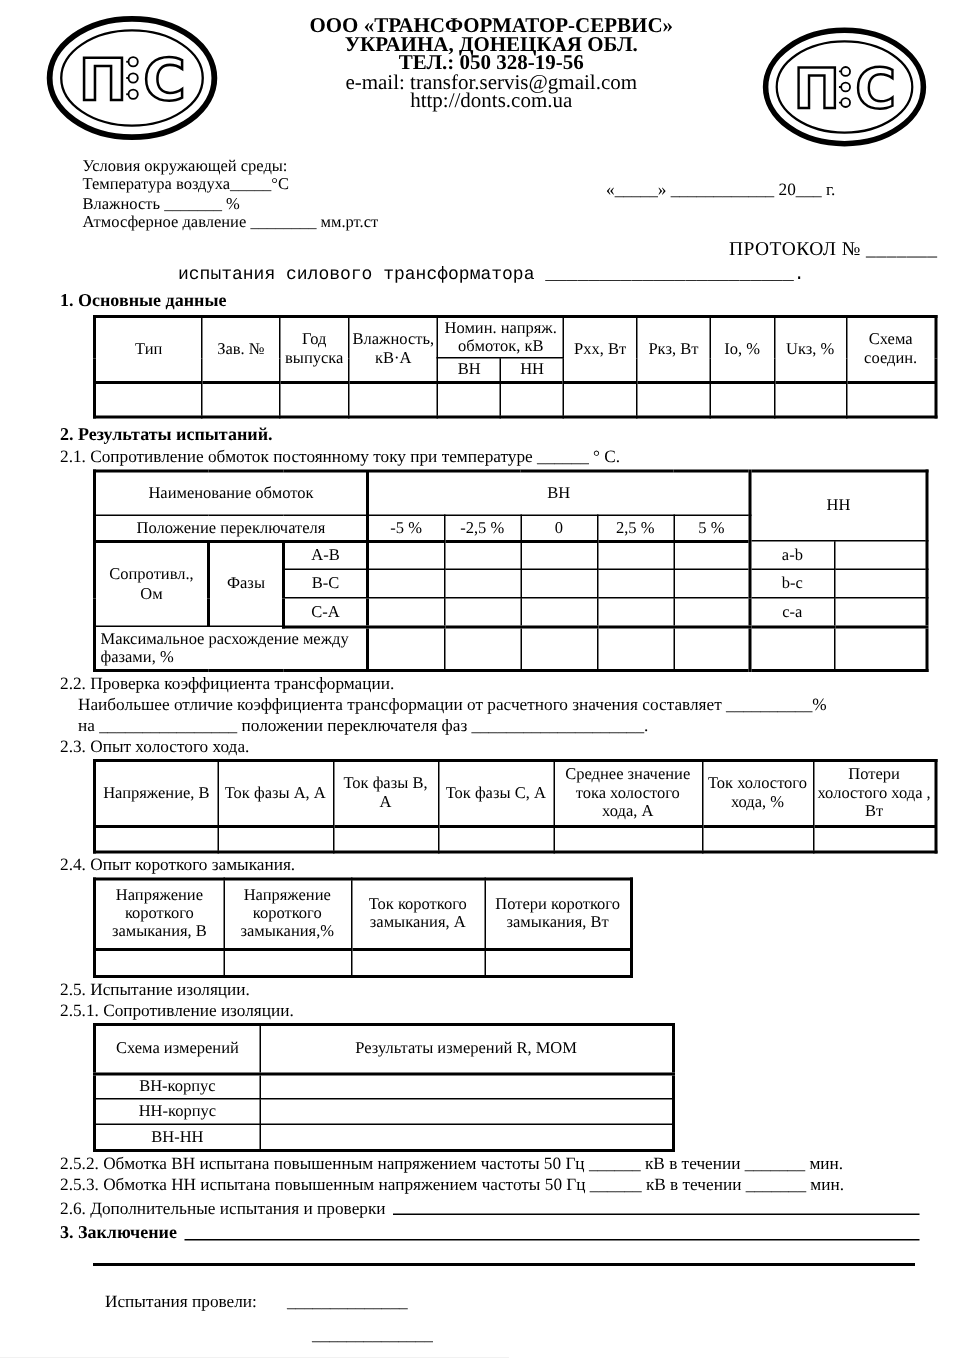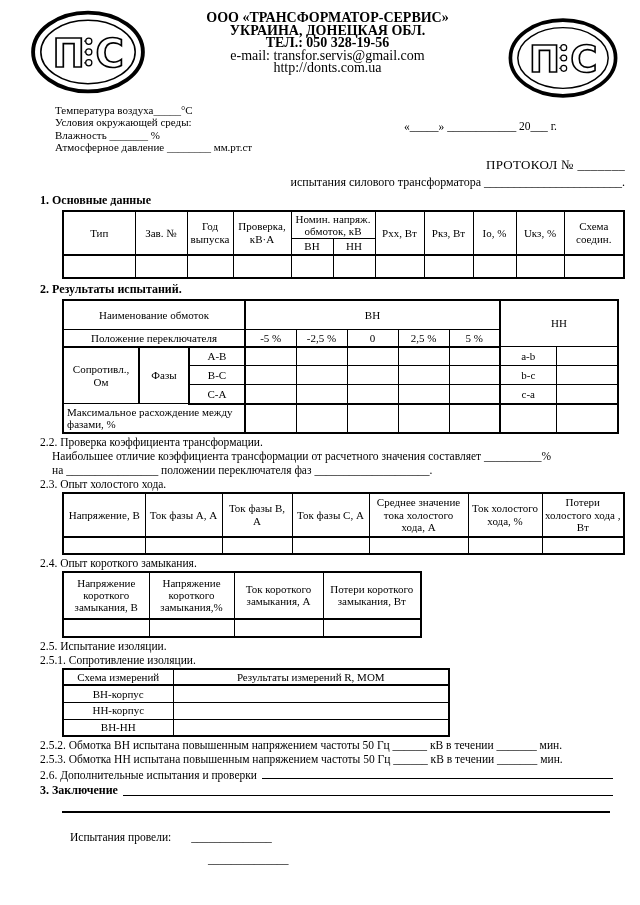--- a/index.html
+++ b/index.html
@@ -15,21 +15,21 @@
   .logo.right { padding-top:12px; }
   .hdr-center { flex:1; text-align:center; font-size:14px; font-weight:bold; line-height:12.6px; padding-top:6px; }
   .hdr-center .plain { font-weight:normal; }
   
   .cond-row { display:flex; justify-content:space-between; margin-top:2px; }
   .cond { margin-left:25px; font-size:11px; line-height:12.4px; }
   .dateb { margin-right:6px; font-size:11.5px; width:215px; padding-top:4px; }
   .dateb .dline { margin-top:12px; }
   
   .ptitle { text-align:right; font-size:13px; margin-top:3px; letter-spacing:.3px; }
-  .psub   { text-align:right; font-size:12px; margin-top:2px; }
+  .psub   { text-align:center; font-size:12px; margin-top:2px;font-family:Liberation Mono, monospace; }
   
   .sec { font-weight:bold; font-size:12px; margin:3px 0 2px 10px; }
   .sub { font-size:11.5px; margin:2px 0 2px 10px; }
   .sub.ind { margin-left:22px; }
   
   table.doc { border-collapse:collapse; table-layout:fixed; margin:1px 0 2px 32px; border:2px solid #000; }
   table.doc td, table.doc th { border:1px solid #000; font-weight:normal; font-size:11px;
       line-height:1.12; text-align:center; vertical-align:middle; padding:1px 2px; overflow:hidden; }
   table.doc .thick-b { border-bottom-width:2px; }
   table.doc .thick-l { border-left-width:2px; }
@@ -88,22 +88,22 @@
           <line x1="70" y1="40" x2="72" y2="40"></line>
             <line x1="70" y1="54" x2="72" y2="54"></line>
             <line x1="70" y1="68" x2="72" y2="68"></line>
         </g>
       </svg>
     </div>
   </div>
 
   <div class="cond-row">
     <div class="cond">
+      <div>Условия окружающей среды:</div>
       <div>Температура воздуха_____°С</div>
-      <div>Условия окружающей среды:</div>
       <div>Влажность _______ %</div>
       <div>Атмосферное давление ________ мм.рт.ст</div>
     </div>
     <div class="dateb">
       <div class="dline">«_____» ____________ 20___ г.</div>
     </div>
   </div>
 
   <div class="ptitle">ПРОТОКОЛ № _______</div>
   <div class="psub">испытания силового трансформатора _______________________.</div>
@@ -121,21 +121,21 @@
         <col style="width:49px">
       <col style="width:43px">
         <col style="width:48px">
         <col style="width:60px">
     </colgroup>
     <tbody>
         <tr style="height:28px">
       <td rowspan="2" class="thick-b">Тип</td>
       <td rowspan="2" class="thick-b">Зав. №</td>
       <td rowspan="2" class="thick-b">Год выпуска</td>
-      <td rowspan="2" class="thick-b">Проверка, кВ·А</td>
+      <td rowspan="2" class="thick-b">Влажность, кВ·А</td>
       <td colspan="2">Номин. напряж. обмоток, кВ</td>
       <td rowspan="2" class="thick-b">Рхх, Вт</td>
       <td rowspan="2" class="thick-b">Ркз, Вт</td>
       <td rowspan="2" class="thick-b">Iо, %</td>
       <td rowspan="2" class="thick-b">Uкз, %</td>
       <td rowspan="2" class="thick-b">Схема соедин.</td>
     </tr>
     <tr style="height:16px">
       <td class="thick-b">ВН</td>
       <td class="thick-b">НН</td>
@@ -150,20 +150,21 @@
       <td></td>
           <td></td>
       <td></td>
           <td></td>
       <td></td>
     </tr>
   </tbody>
     </table>
 
   <div class="sec">2. Результаты испытаний.</div>
+  <div class="sub">2.1. Сопротивление обмоток постоянному току при температуре ______ ° С.</div>
 
   <table class="doc">
     <colgroup>
       <col style="width:76px">
         <col style="width:50px">
         <col style="width:56px">
       <col style="width:51px">
         <col style="width:51px">
         <col style="width:51px">
         <col style="width:51px">
@@ -292,21 +293,21 @@
     </table>
 
   <div class="sub">2.5. Испытание изоляции.</div>
   <div class="sub">2.5.1. Сопротивление изоляции.</div>
   <table class="doc">
     <colgroup>
         <col style="width:110px">
         <col style="width:276px">
       </colgroup>
     <tbody>
-        <tr style="height:16px">
+        <tr style="height:33px">
       <td class="thick-b">Схема измерений</td>
       <td class="thick-b">Результаты измерений R, МОМ</td>
     </tr>
     <tr style="height:17px">
       <td>ВН-корпус</td>
       <td></td>
     </tr>
     <tr style="height:17px">
       <td>НН-корпус</td>
       <td></td>

